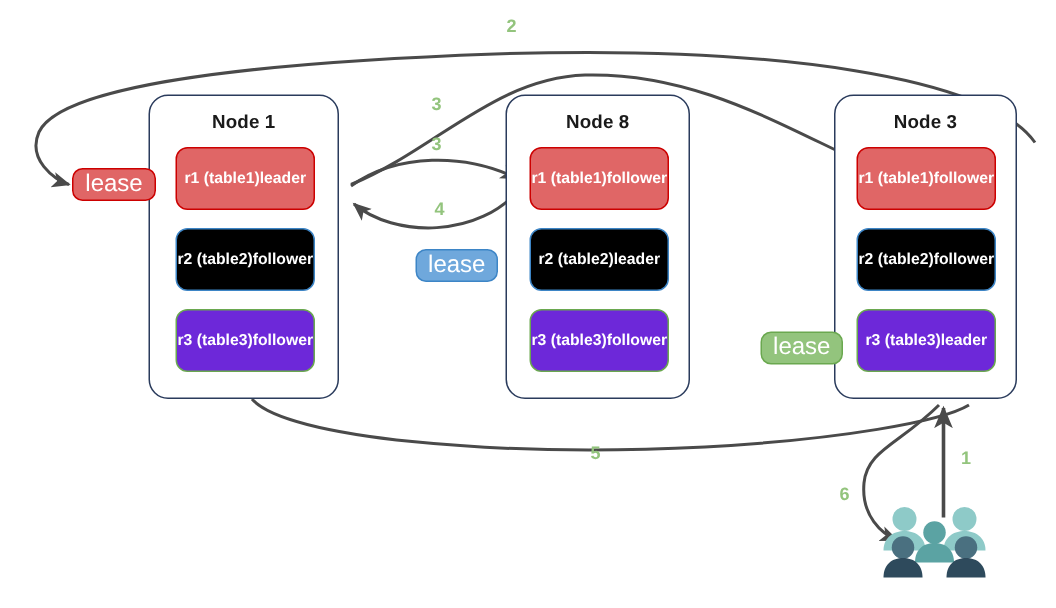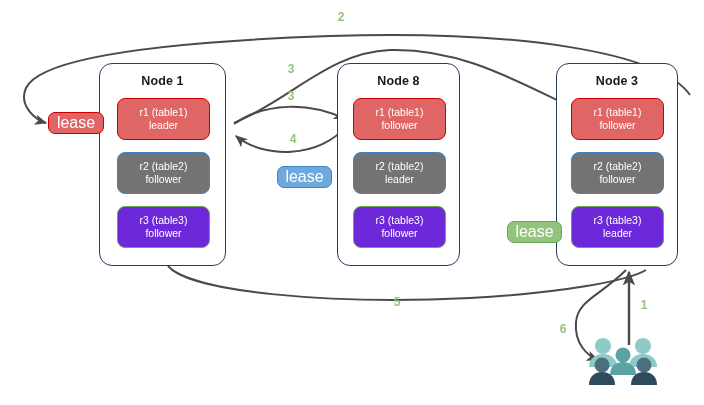--- a/index.html
+++ b/index.html
@@ -38,31 +38,32 @@
     font-size: 12.5px;
     font-weight: bold;
     color: #1a1a1a;
     letter-spacing: 0.1px;
   }
   .replica {
     position: absolute;
     box-sizing: border-box;
     border-radius: 8px;
     display: flex;
-    flex-direction: column;
+    flex-direction: row;
     align-items: center;
     justify-content: center;
     color: #ffffff;
     font-size: 10.5px;
     line-height: 13px;
     text-align: center;
+    font-weight: bold;
   }
   .replica .rline { display: block; }
   .rep-red   { background: #e06666; border: 1.6px solid #cc0000; }
-  .rep-blue  { background: #737373; border: 1.6px solid #3d85c6; }
+  .rep-blue  { background: #000000; border: 1.6px solid #3d85c6; }
   .rep-green { background: #6d28d9; border: 1.6px solid #6aa84f; }
 
   .lease {
     position: absolute;
     box-sizing: border-box;
     border-radius: 7px;
     display: flex;
     align-items: center;
     justify-content: center;
     color: #ffffff;

